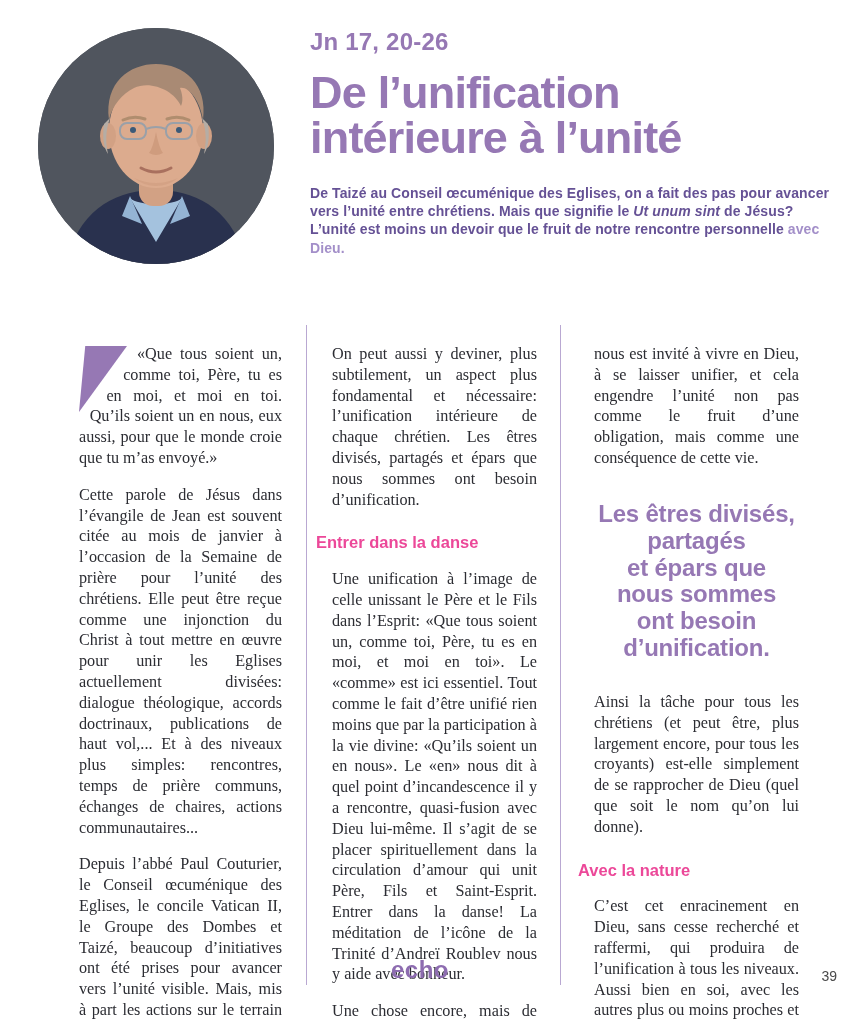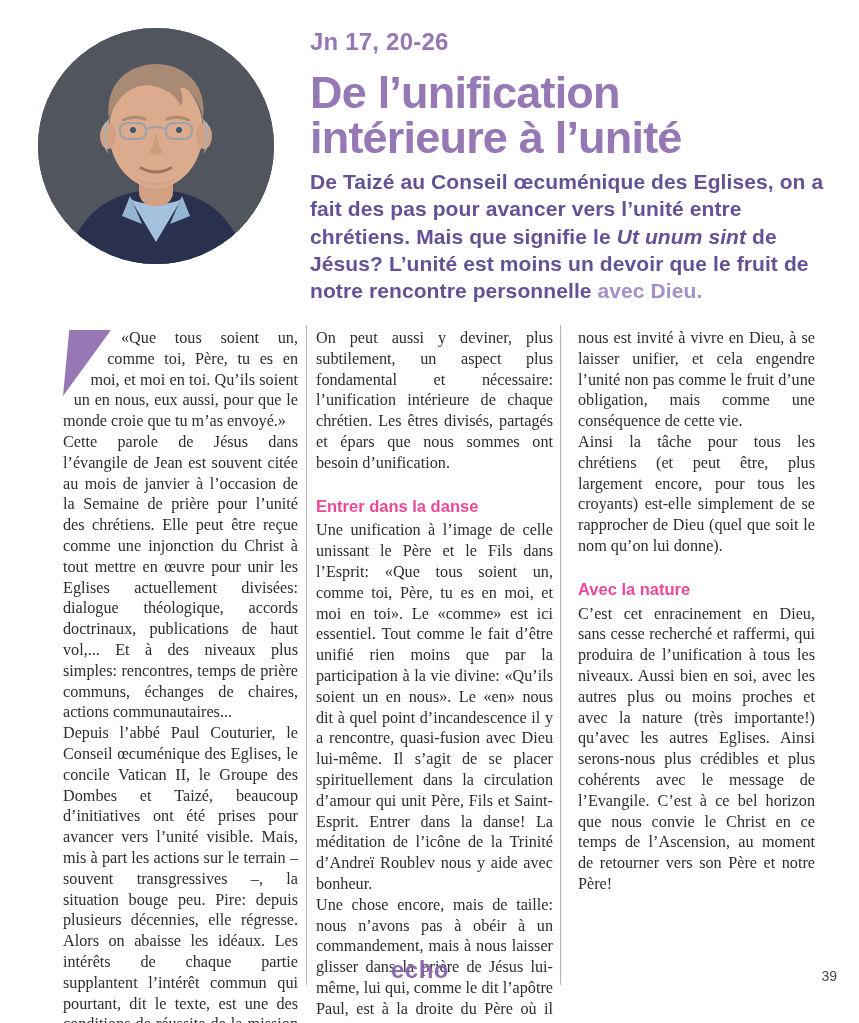--- a/index.html
+++ b/index.html
@@ -20,24 +20,24 @@
 
   
   .head-block { position: absolute; left: 310px; top: 28px; width: 524px; }
   .kicker {
     font-size: 24px; font-weight: 700; color: #9678b4;
     letter-spacing: 0.2px; margin-bottom: 14px;
   }
   .title {
     font-size: 45px; font-weight: 800; color: #9678b4;
     line-height: 1.0; letter-spacing: -0.8px; white-space: pre-line;
-    margin-bottom: 8px;
+    margin-bottom: 24px;
   }
   .intro {
-    font-size: 21px; font-weight: 700; color: #655195;
+    font-size: 14px; font-weight: 700; color: #655195;
     line-height: 1.3; letter-spacing: 0.1px; width: 524px;
   }
   .intro .it { font-style: italic; }
   .intro .light { color: #a38fc9; }
 
   
   .col {
     position: absolute; top: 328px;
     font-family: "Liberation Serif", serif;
     font-size: 16.2px; line-height: 20.8px; color: #2c2d33;
@@ -47,21 +47,21 @@
   .col-2 { left: 316px; width: 237px; }
   .col-3 { left: 578px; width: 237px; }
 
   .divider {
     position: absolute; top: 325px; width: 1px; height: 660px;
     background: #b9a8d2;
   }
   .divider-1 { left: 306px; }
   .divider-2 { left: 560px; }
 
-  .col p { margin: 0; }
+  .col p { margin: 16px; }
   .col p + p { margin-top: 0px; }
   .para-gap { margin-top: 0; }
 
   .tri {
     float: left; width: 48px; height: 66px; margin: 2px 10px 4px 0;
     background: #9678b4;
     clip-path: polygon(13% 0, 100% 0, 0 100%);
     shape-outside: polygon(13% 0, 105% 0, 0 105%);
   }
 
@@ -153,19 +153,25 @@
 <div class="col col-2">
   <p class="para-gap">On peut aussi y deviner, plus subtilement, un aspect plus fondamental et nécessaire: l’unification intérieure de chaque chrétien. Les êtres divisés, partagés et épars que nous sommes ont besoin d’unification.</p>
   <h2 class="subhead">Entrer dans la danse</h2>
   <p>Une unification à l’image de celle unissant le Père et le Fils dans l’Esprit: «Que tous soient un, comme toi, Père, tu es en moi, et moi en toi». Le «comme» est ici essentiel. Tout comme le fait d’être unifié rien moins que par la participation à la vie divine: «Qu’ils soient un en nous». Le «en» nous dit à quel point d’incandescence il y a rencontre, quasi-fusion avec Dieu lui-même. Il s’agit de se placer spirituellement dans la circulation d’amour qui unit Père, Fils et Saint-Esprit. Entrer dans la danse! La méditation de l’icône de la Trinité d’Andreï Roublev nous y aide avec bonheur.</p>
   <p class="para-gap">Une chose encore, mais de taille: nous n’avons pas à obéir à un commandement, mais à nous laisser glisser dans la prière de Jésus lui-même, lui qui, comme le dit l’apôtre Paul, est à la droite du Père où il intercède pour nous (Rm 8, 34).</p>
 
 </div>
 
 <div class="col col-3">
   <p>nous est invité à vivre en Dieu, à se laisser unifier, et cela engendre l’unité non pas comme le fruit d’une obligation, mais comme une conséquence de cette vie.</p>
+  <div class="pull-quote">Les êtres divisés,
+partagés
+et épars que
+nous sommes
+ont besoin
+d’unification.</div>
   <p>Ainsi la tâche pour tous les chrétiens (et peut être, plus largement encore, pour tous les croyants) est-elle simplement de se rapprocher de Dieu (quel que soit le nom qu’on lui donne).</p>
   <h2 class="subhead">Avec la nature</h2>
   <p><span>C’est cet enracinement en Dieu, sans cesse recherché et raffermi, qui produira de l’unification à tous les niveaux. Aussi bien en soi, avec les autres plus ou moins proches et avec la nature (très importante!) qu’avec les autres Eglises. Ainsi serons-nous plus crédibles et plus cohérents avec le message de l’Evangile. C’est à ce bel horizon que nous convie le Christ en ce temps de l’Ascension, au moment de retourner vers son Père et notre Père! </span></p>
 </div>
 
 <div class="footer-logo">echo</div>
 <div class="page-number">39</div>
 
 </body></html>

